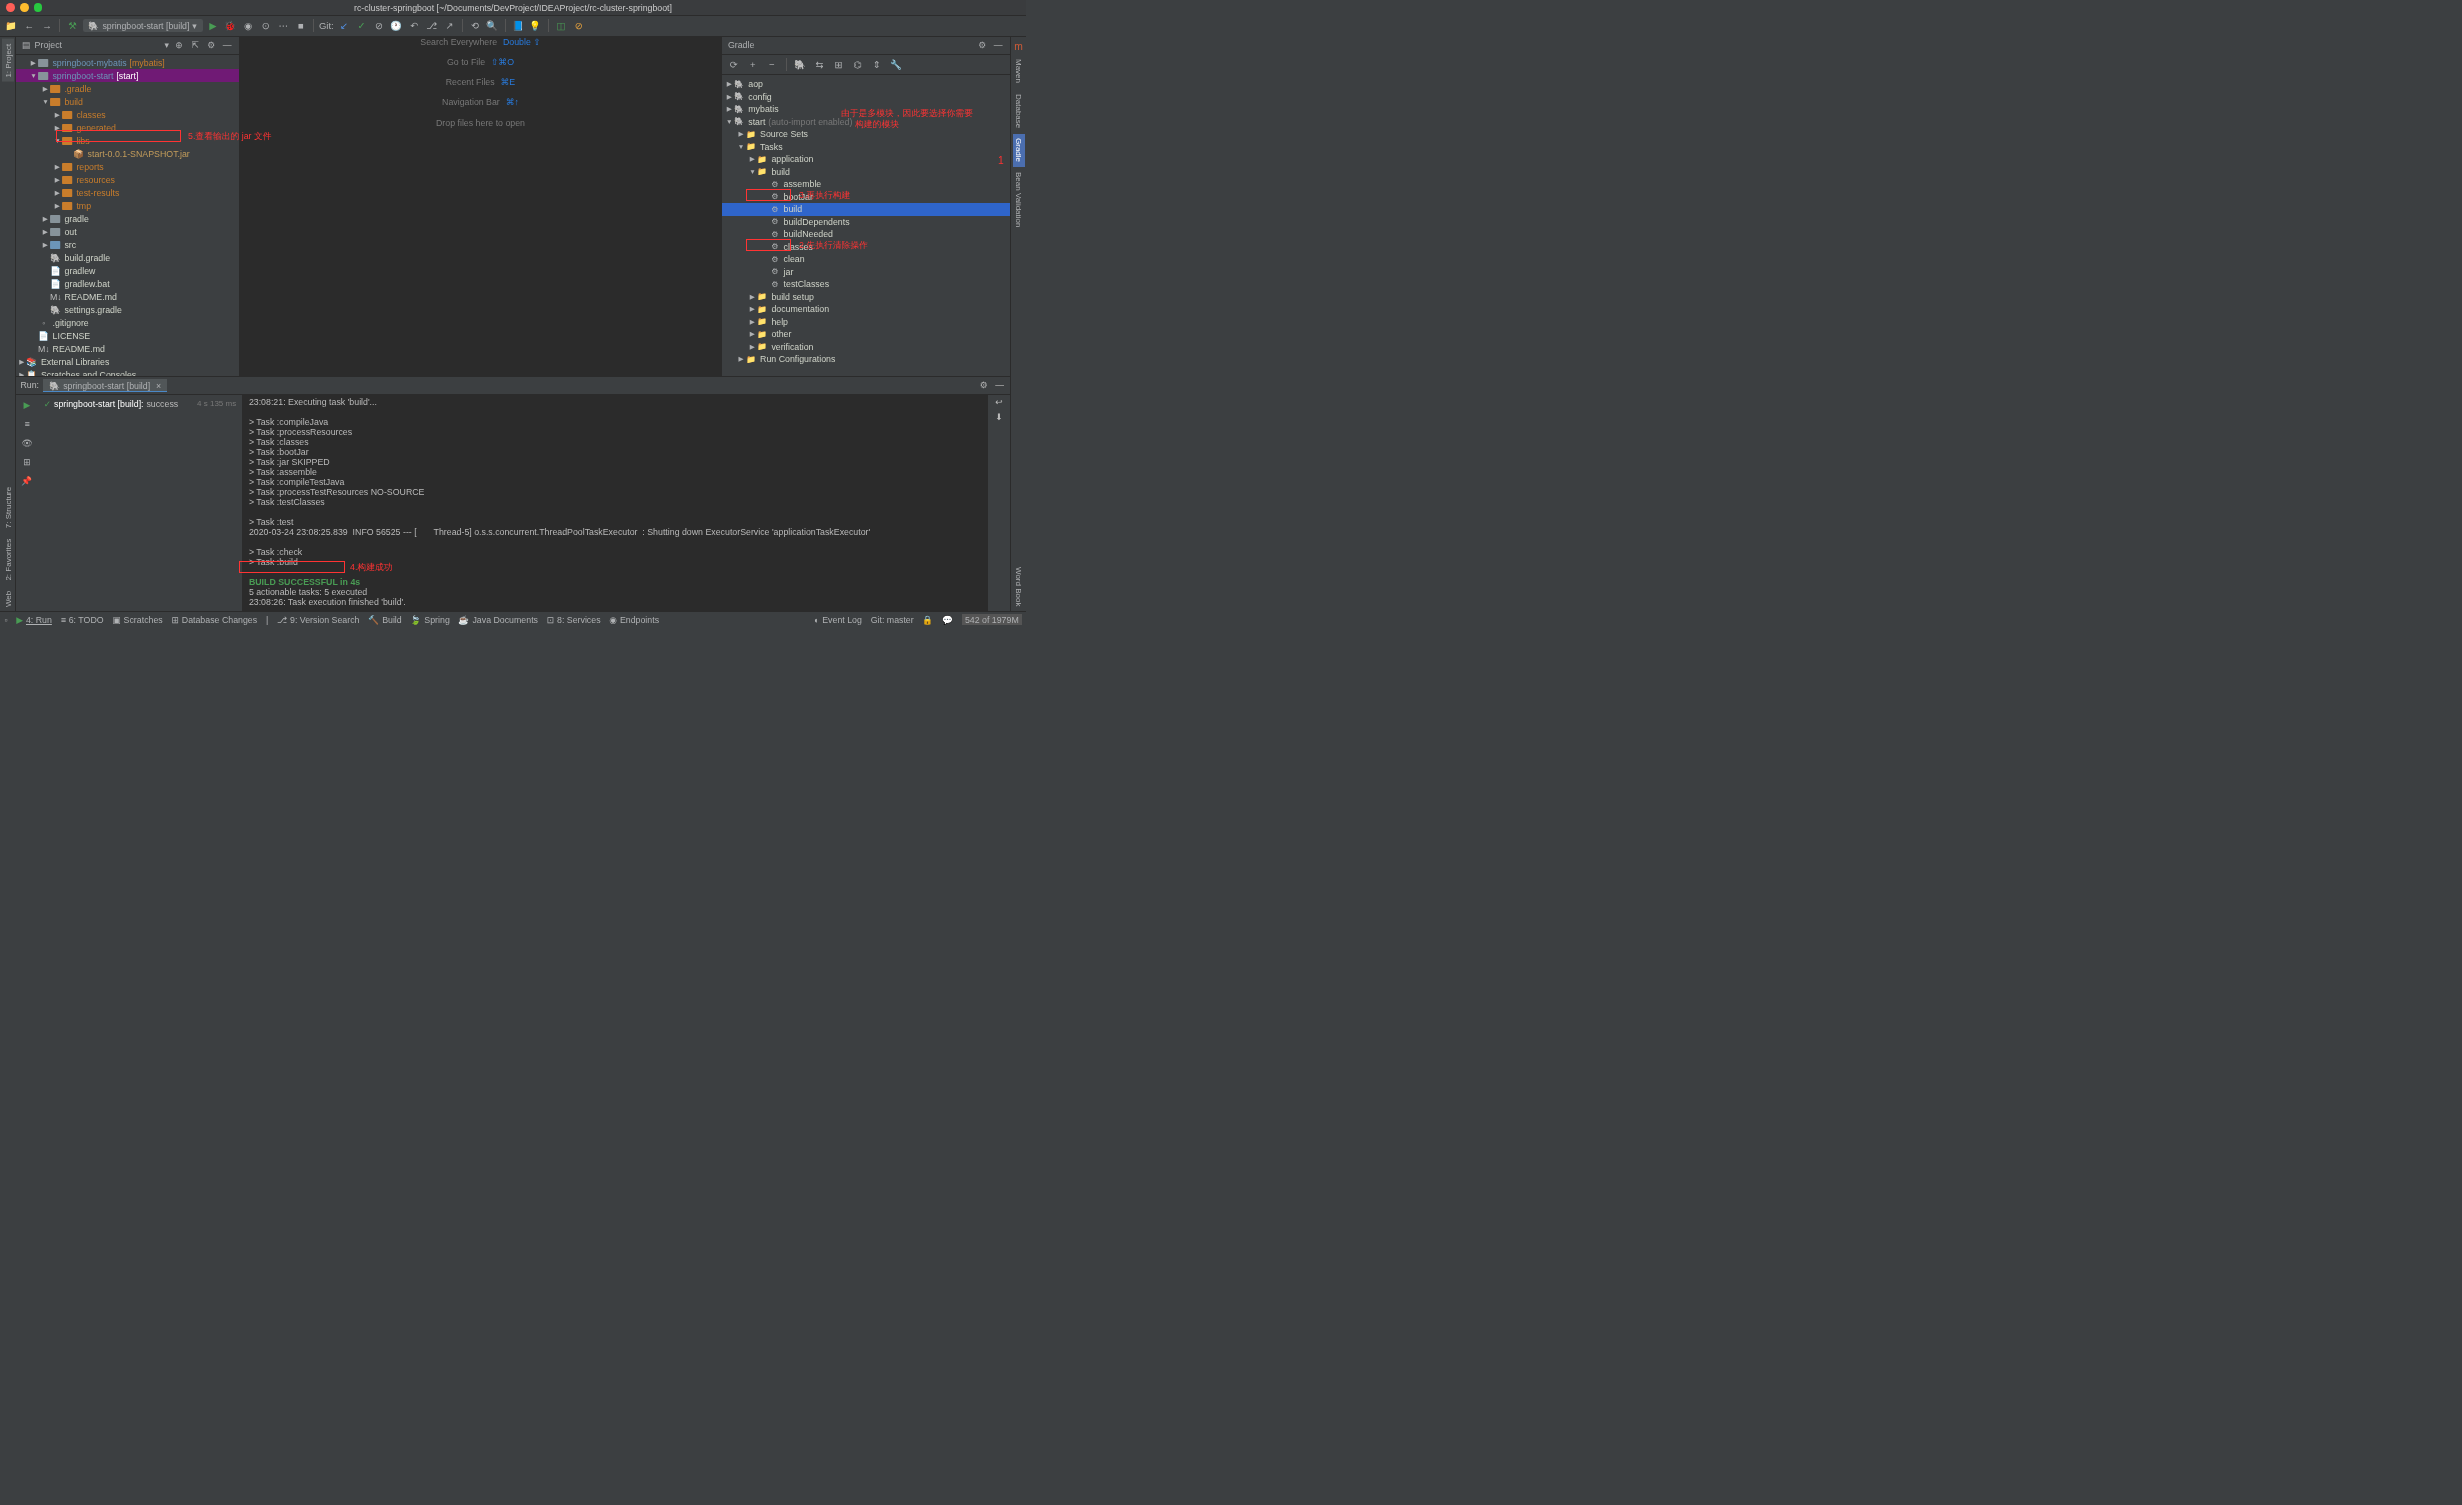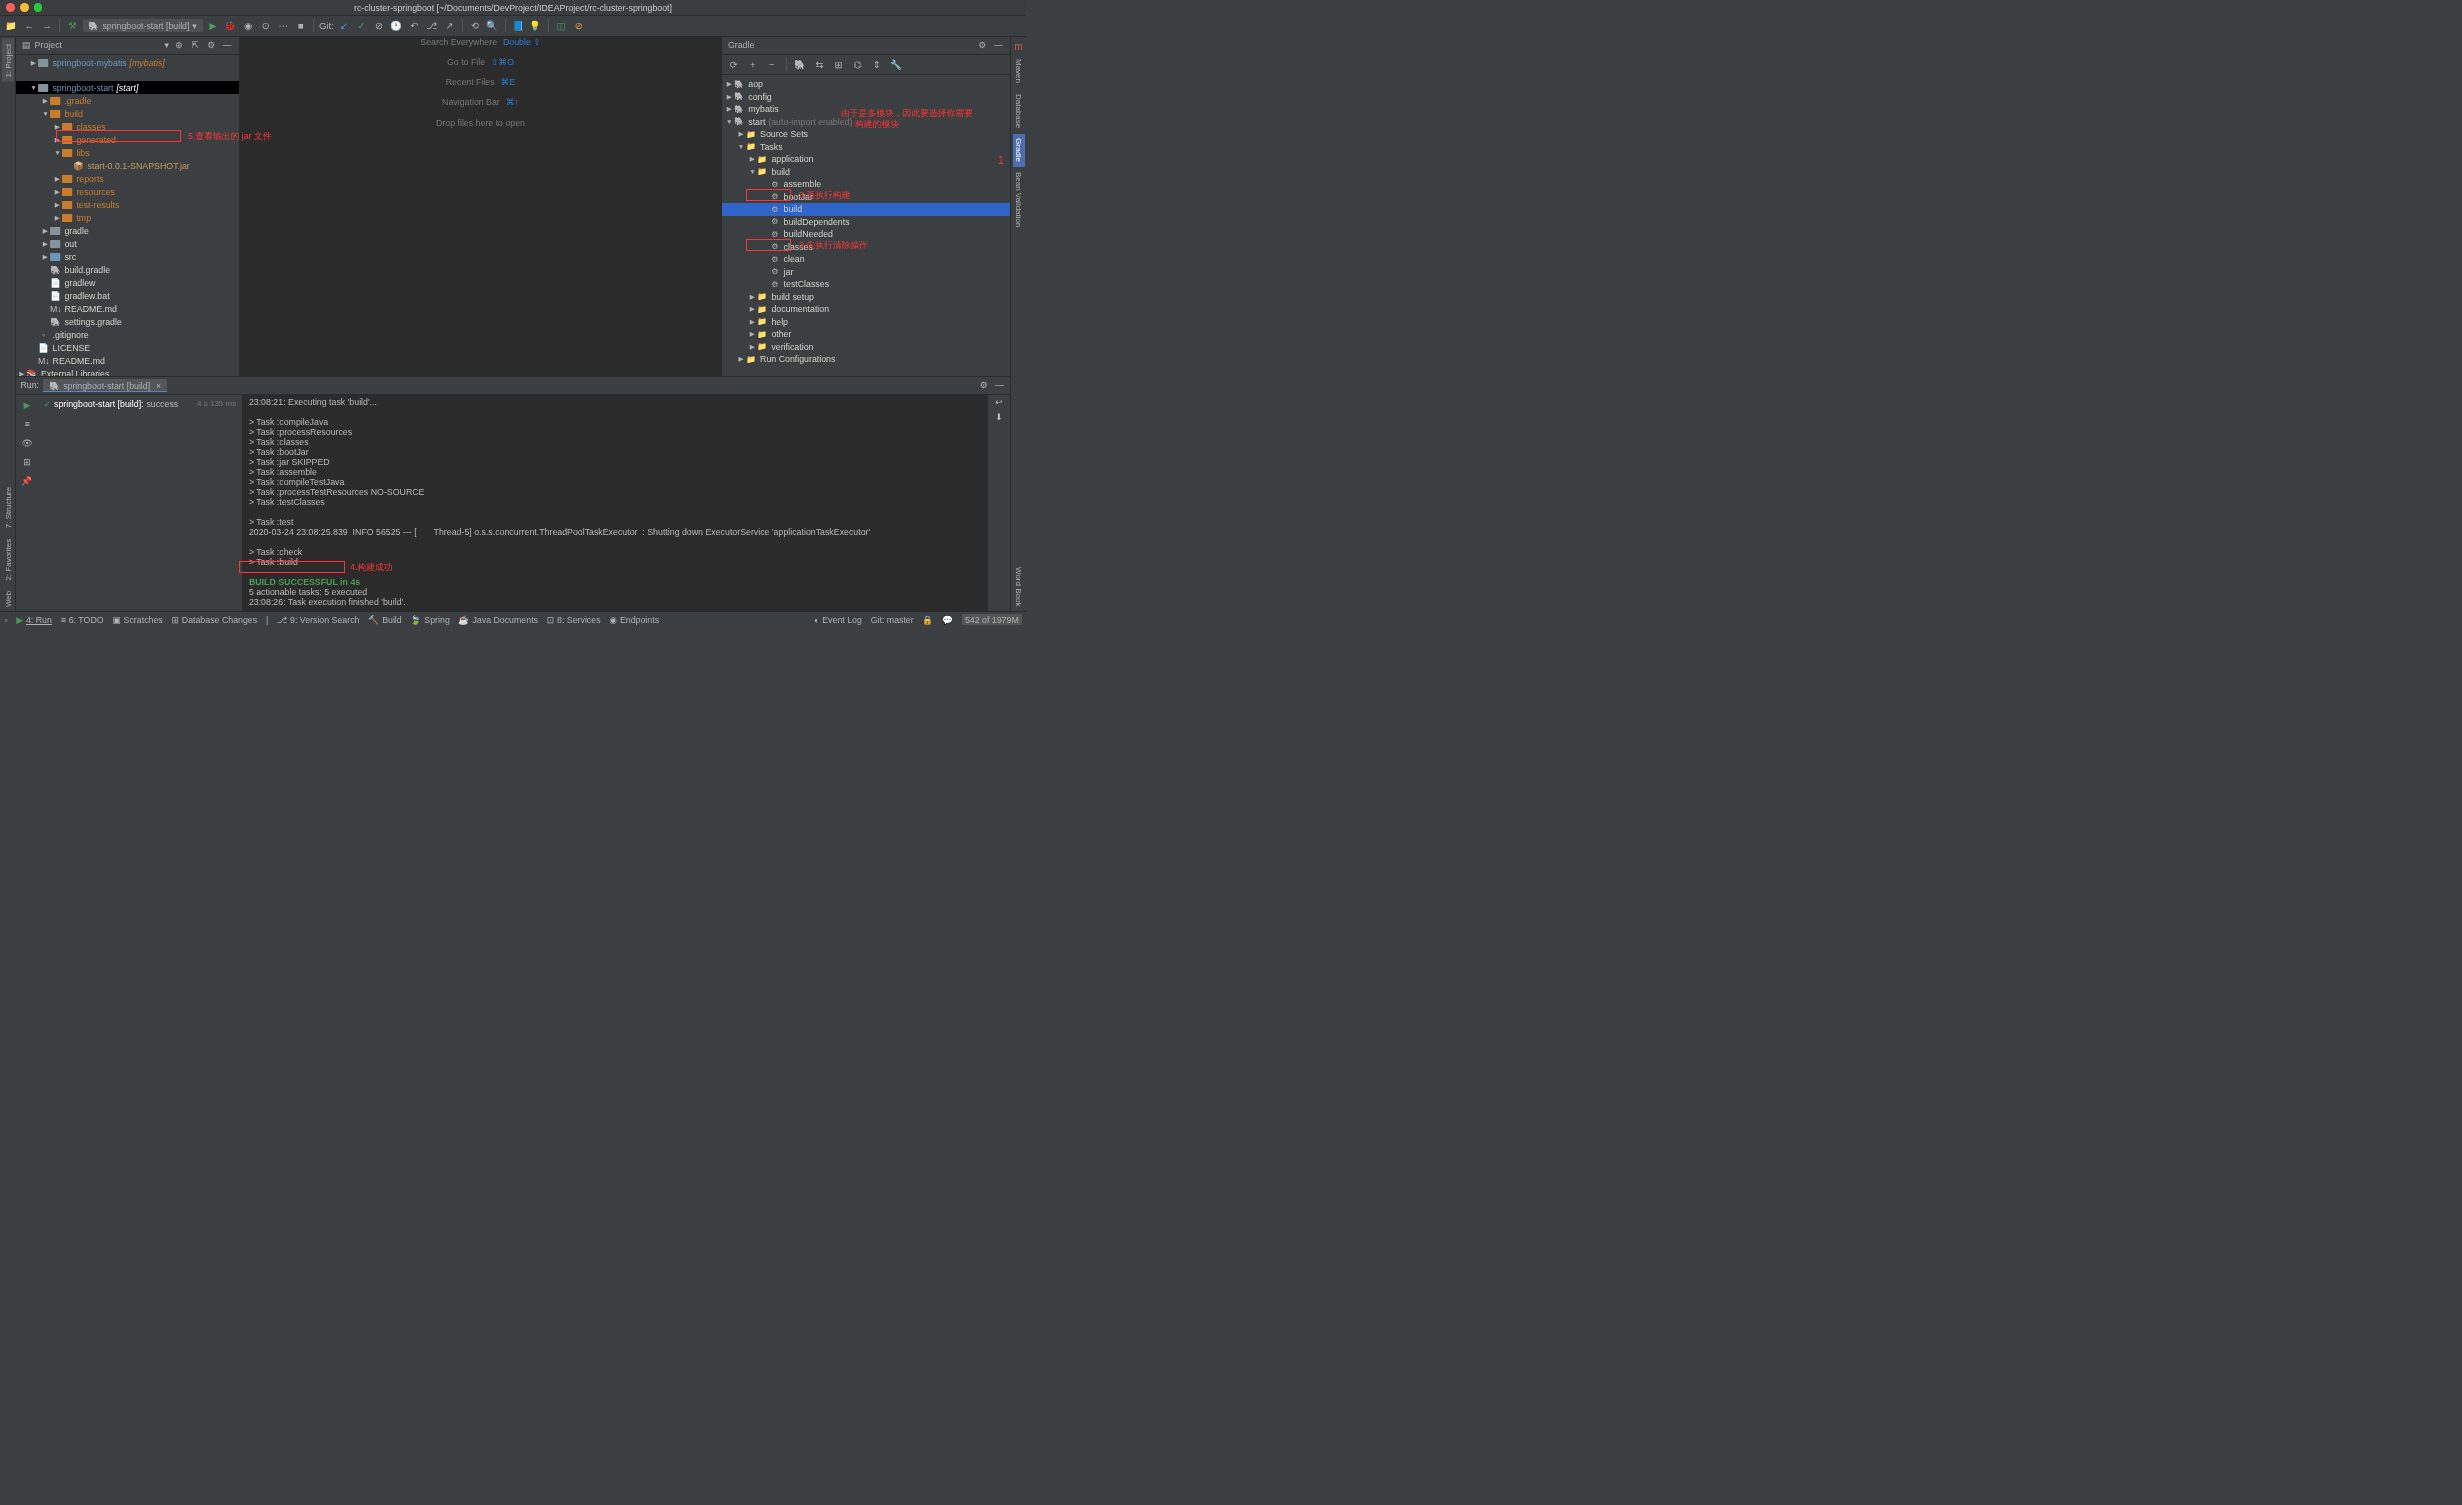--- a/index.html
+++ b/index.html
@@ -18,25 +18,25 @@
 .rail-item { writing-mode: vertical-rl; transform: rotate(180deg); font-size: 8px; padding: 4.4px 1.5px; color: #afb1b3; cursor: pointer; }
 .right-rail { width: 16px; background: #3c3f41; border-left: 0.7px solid #2b2b2b; display: flex; flex-direction: column; align-items: center; padding-top: 2.9px; gap: 1.5px; }
 .rail-item-r { writing-mode: vertical-rl; font-size: 8px; padding: 4.4px 1.5px; color: #afb1b3; cursor: pointer; }
 .rail-item-r.active { background: #4b6eaf; color: #fff; }
 .project-panel { width: 224px; background: #3c3f41; border-right: 0.7px solid #2b2b2b; display: flex; flex-direction: column; }
 .panel-header { height: 18.3px; background: #3c3f41; border-bottom: 0.7px solid #2b2b2b; display: flex; align-items: center; padding: 0 5.9px; gap: 4.4px; color: #afb1b3; }
 .panel-title { flex: 1; }
 .panel-ico { width: 11.7px; height: 11.7px; display: flex; align-items: center; justify-content: center; cursor: pointer; }
 .tree { flex: 1; overflow: auto; padding: 1.5px 0; }
 .tree-row { display: flex; align-items: center; height: 13px; cursor: pointer; padding-right: 2.9px; }
-.tree-row.sel { background: #000000; margin-top: 12px; }
+.tree-row.sel { background: #701a75; }
 .tree-row .arrow { width: 8.8px; color: #afb1b3; text-align: center; font-size: 6.6px; }
 .tree-row .ico { width: 11.7px; height: 10.3px; display: inline-flex; align-items: center; justify-content: center; margin-right: 2.9px; }
 .tree-row .label { color: #d0d4c9; white-space: nowrap; }
-.tree-row .extra { color: #787878; margin-left: 2.9px; font-style: italic; }
+.tree-row .extra { color: #787878; margin-left: 2.9px; }
 .fold-orange .ico svg rect { fill: #c97d2b; } 
 .fold-blue .ico svg rect { fill: #6c95b8; }
 .fold-grey .ico svg rect { fill: #87939a; }
 .lib-jar { color: #c39c5b !important; }
 .label.orange { color: #c97d2b; }
 .annotation-red { position: absolute; color: #ff3333; font-size: 8.8px; font-weight: 500; pointer-events: none; }
 .red-box { position: absolute; border: 1.5px solid #ff3333; pointer-events: none; }
 .editor-area { flex: 1; display: flex; flex-direction: column; background: #2b2b2b; }
 .empty-editor { flex: 1; display: flex; flex-direction: column; align-items: center; gap: 10.3px; color: #787878; }
 .empty-row { display: flex; gap: 5.9px; font-size: 9.5px; }

